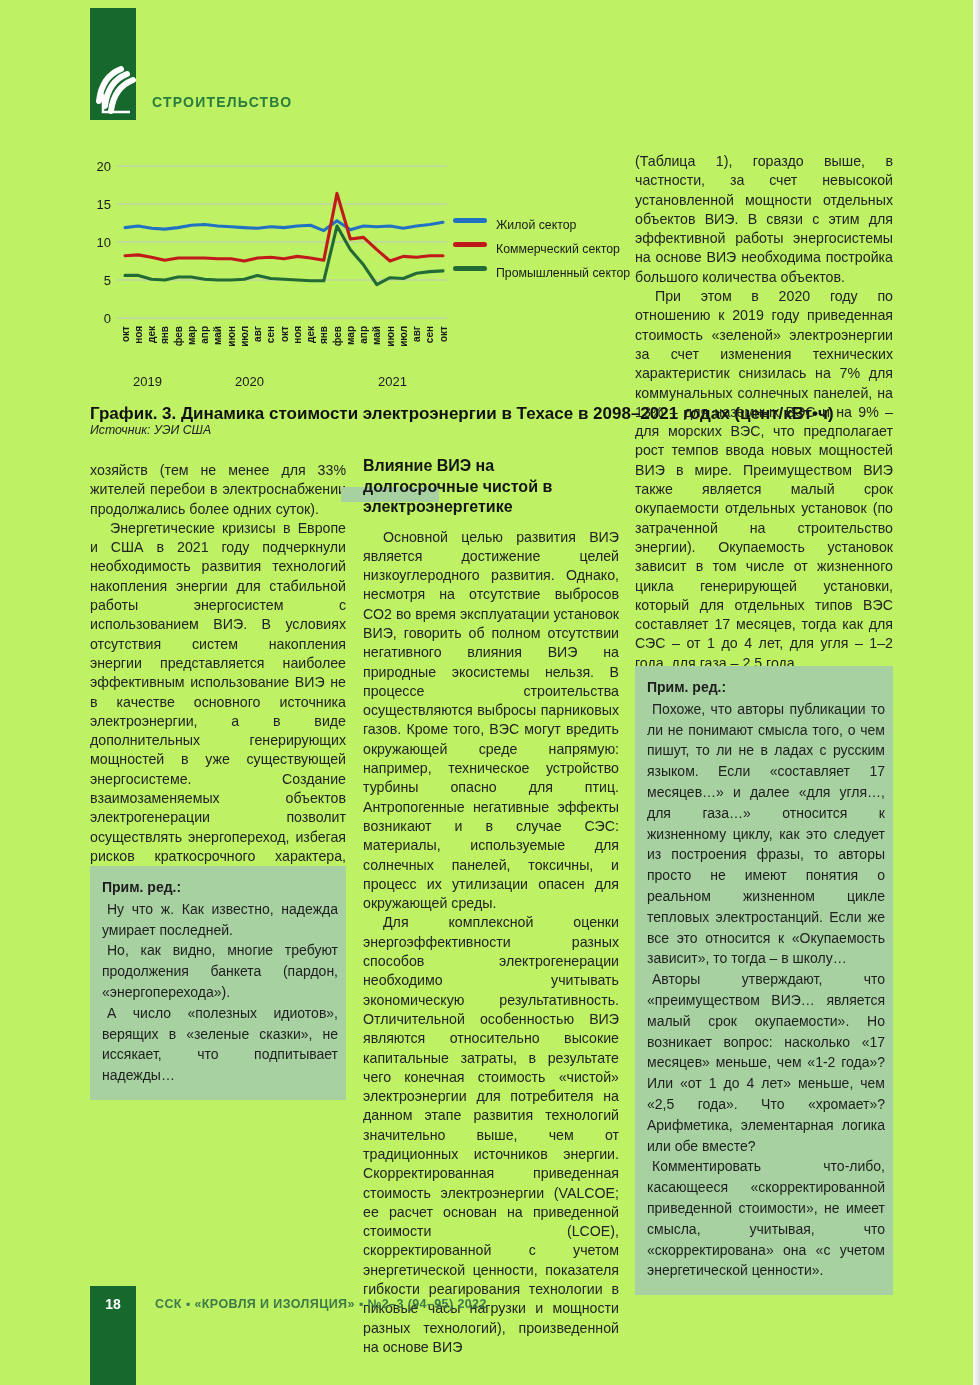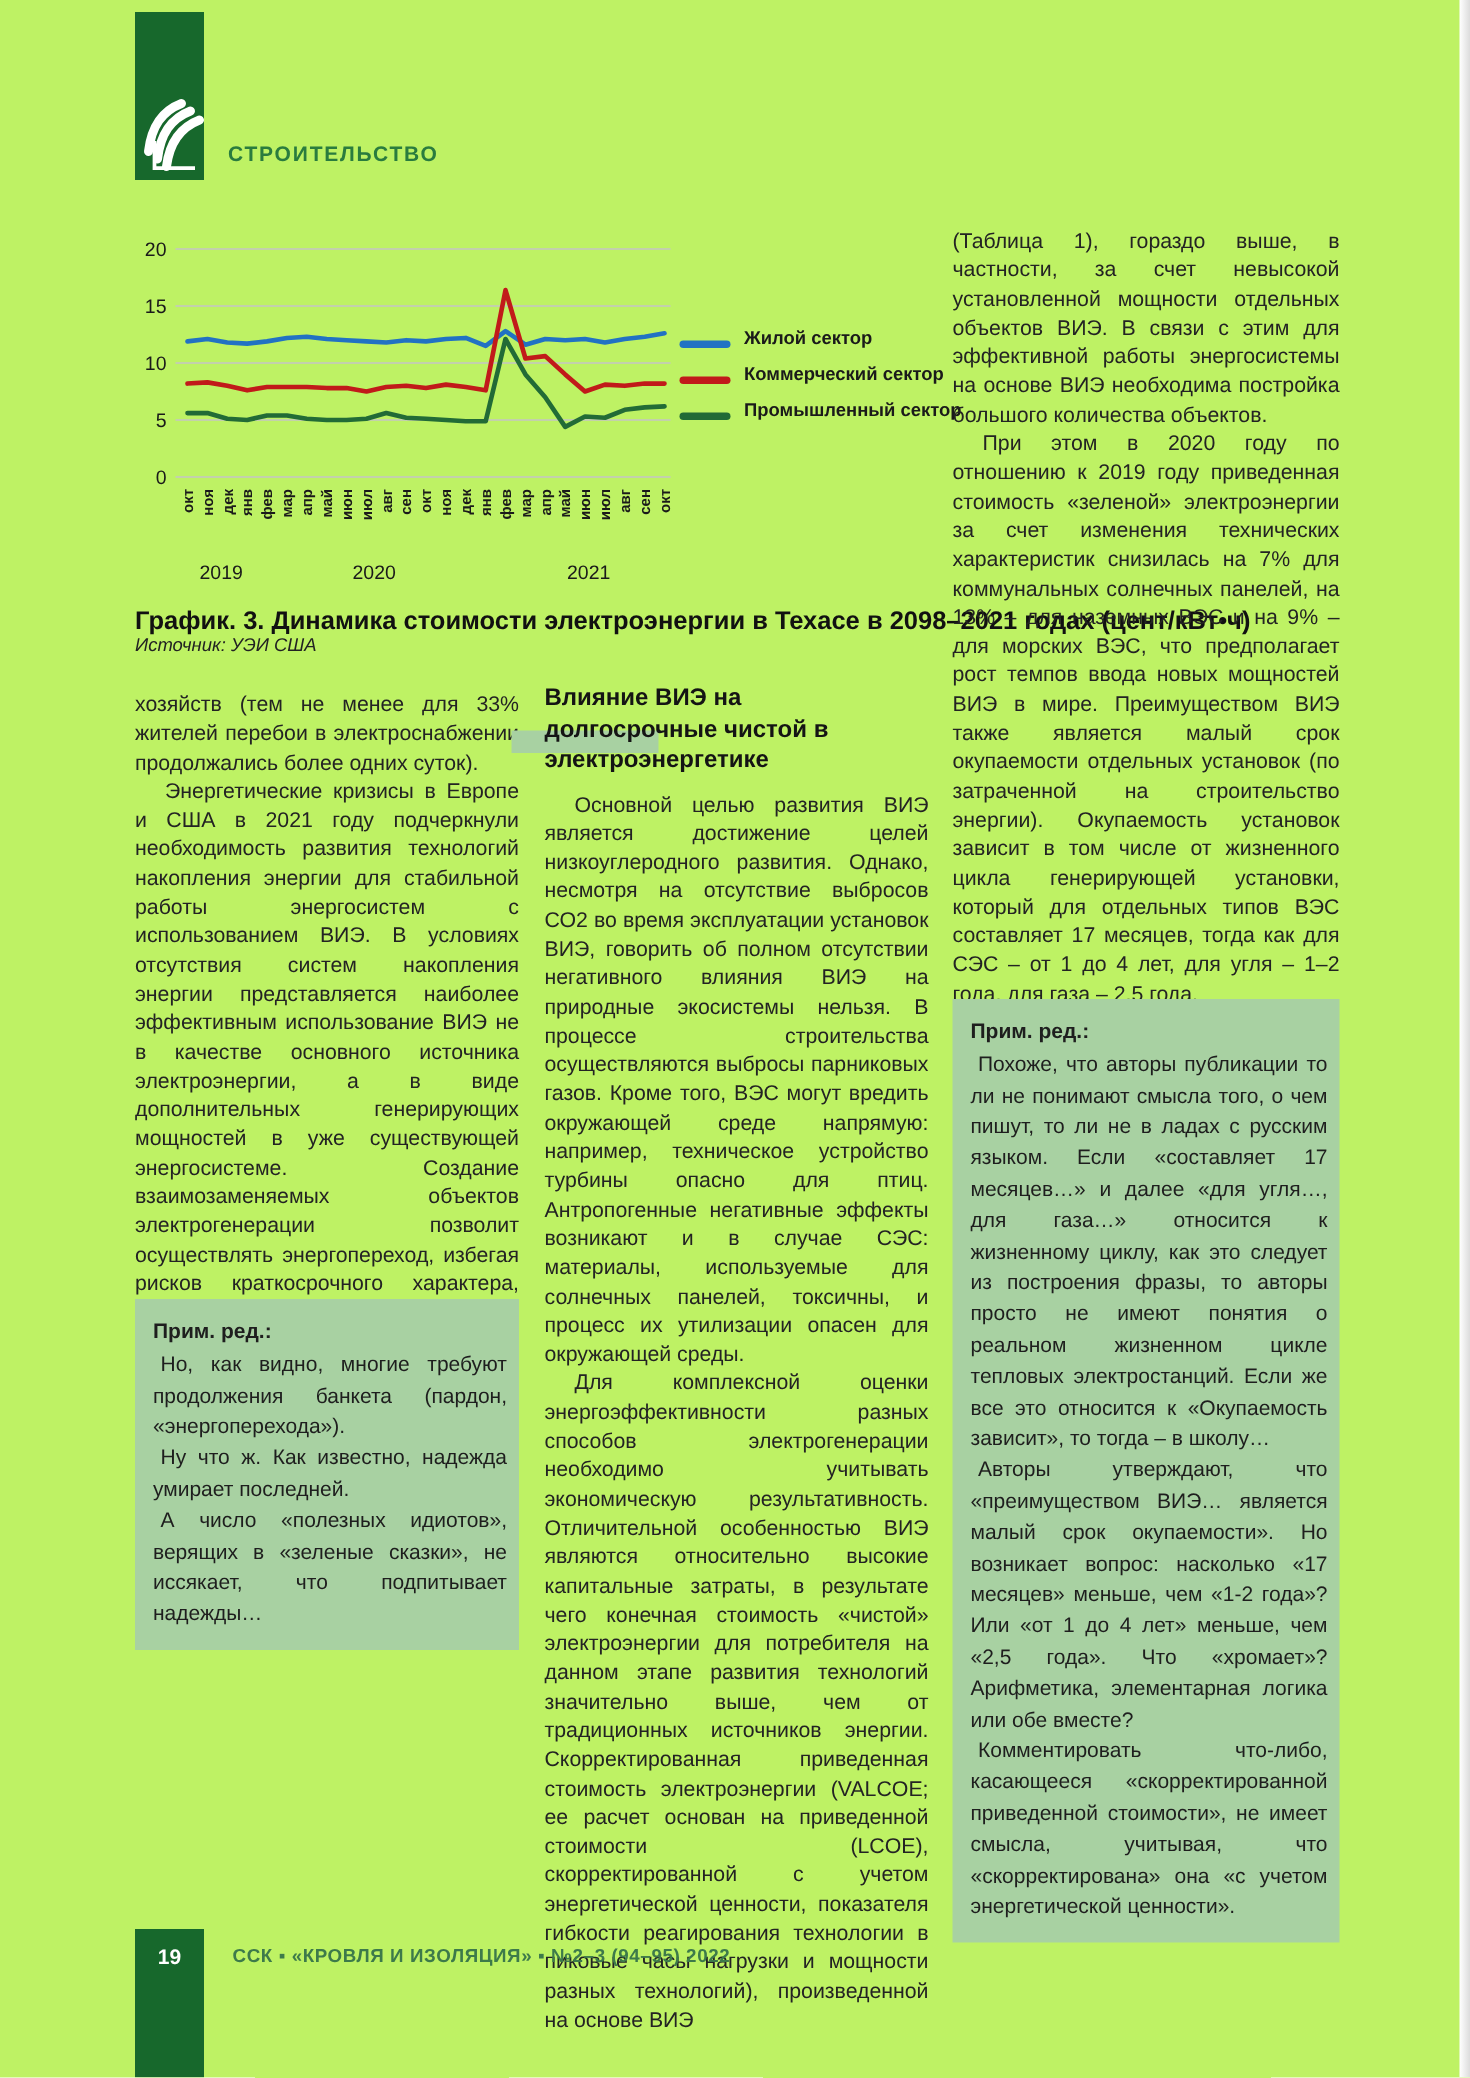--- a/index.html
+++ b/index.html
@@ -13,21 +13,21 @@
   }
   
   .logo { position:absolute; left:90px; top:8px; }
   .section-label {
     position:absolute; left:152px; top:94px;
     font-size:14px; font-weight:700; letter-spacing:1.2px; color:#2a7c3e;
   }
   
   .figure { position:absolute; left:95px; top:150px; width:880px; height:255px; }
   .legend { position:absolute; left:358px; top:68px; }
-  .legend-item { display:flex; align-items:flex-end; margin-bottom:10px;font-weight:bold; }
+  .legend-item { display:flex; align-items:flex-start; margin-bottom:10px; }
   .legend-swatch { width:34px; height:5px; border-radius:2.5px; margin-right:9px; }
   .legend-label { font-size:12.3px; color:#1a1a1a; }
   .caption {
     position:absolute; left:90px; top:404px; width:620px;
     font-size:17px; font-weight:700; color:#111; white-space:nowrap;
   }
   .caption-source {
     position:absolute; left:90px; top:423px;
     font-size:12.3px; font-style:italic; color:#222;
   }
@@ -173,31 +173,31 @@
   </div>
 
   <div class="col" id="col-right" data-first="cont">
       <p class="para">(Таблица 1), гораздо выше, в частности, за счет невысокой установленной мощности отдельных объектов ВИЭ. В связи с этим для эффективной работы энергосистемы на основе ВИЭ необходима постройка большого количества объектов.</p>
       <p class="para">При этом в 2020 году по отношению к 2019 году приведенная стоимость «зеленой» электроэнергии  за счет изменения технических характеристик снизилась на 7% для коммунальных солнечных панелей, на 13% – для наземных ВЭС и на 9% – для морских ВЭС, что предполагает рост темпов ввода новых мощностей ВИЭ в мире. Преимуществом ВИЭ также является малый срок окупаемости отдельных установок (по затраченной на строительство энергии). Окупаемость установок зависит в том числе от жизненного цикла генерирующей установки, который для отдельных типов ВЭС составляет 17 месяцев, тогда как для СЭС – от 1 до 4 лет, для угля – 1–2 года, для газа – 2,5 года.</p>
     </div>
 
   <div class="note" id="note-left">
     <p class="note-title">Прим. ред.:</p>
     <div>
+        <p class="para">Ну что ж. Как известно, надежда умирает последней.</p>
         <p class="para">Но, как видно, многие требуют продолжения банкета (пардон, «энергоперехода»).</p>
-        <p class="para">Ну что ж. Как известно, надежда умирает последней.</p>
         <p class="para">А число «полезных идиотов», верящих в «зеленые сказки», не иссякает, что подпитывает надежды…</p>
       </div>
   </div>
   <div class="note" id="note-right">
     <p class="note-title">Прим. ред.:</p>
     <div>
         <p class="para">Похоже, что авторы публикации то ли не понимают смысла того, о чем пишут, то ли не в ладах с русским языком. Если «составляет 17 месяцев…» и далее «для угля…, для газа…» относится к жизненному циклу, как это следует из построения фразы, то авторы просто не имеют понятия о реальном жизненном цикле тепловых электростанций. Если же все это относится к «Окупаемость зависит», то тогда – в школу…</p>
         <p class="para">Авторы утверждают, что «преимуществом ВИЭ… является малый срок окупаемости». Но возникает вопрос: насколько «17 месяцев» меньше, чем «1-2 года»? Или «от 1 до 4 лет» меньше, чем «2,5 года». Что «хромает»? Арифметика, элементарная логика или обе вместе?</p>
         <p class="para">Комментировать что-либо, касающееся «скорректированной приведенной стоимости», не имеет смысла, учитывая, что «скорректирована» она «с учетом энергетической ценности».</p>
       </div>
   </div>
 
   <div class="footer-pagebox">
-    <span>19</span>
+    <span>18</span>
   </div>
   <div class="footer-line">ССК ▪ «КРОВЛЯ И ИЗОЛЯЦИЯ» ▪ №2–3 (94–95) 2022</div>
 </div>
 
 </body></html>

